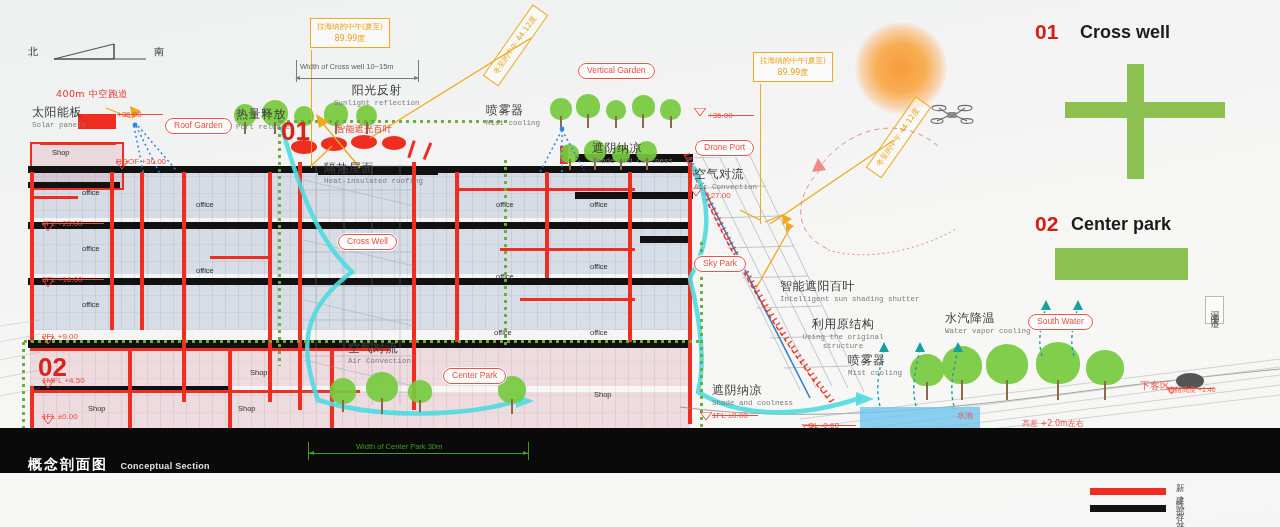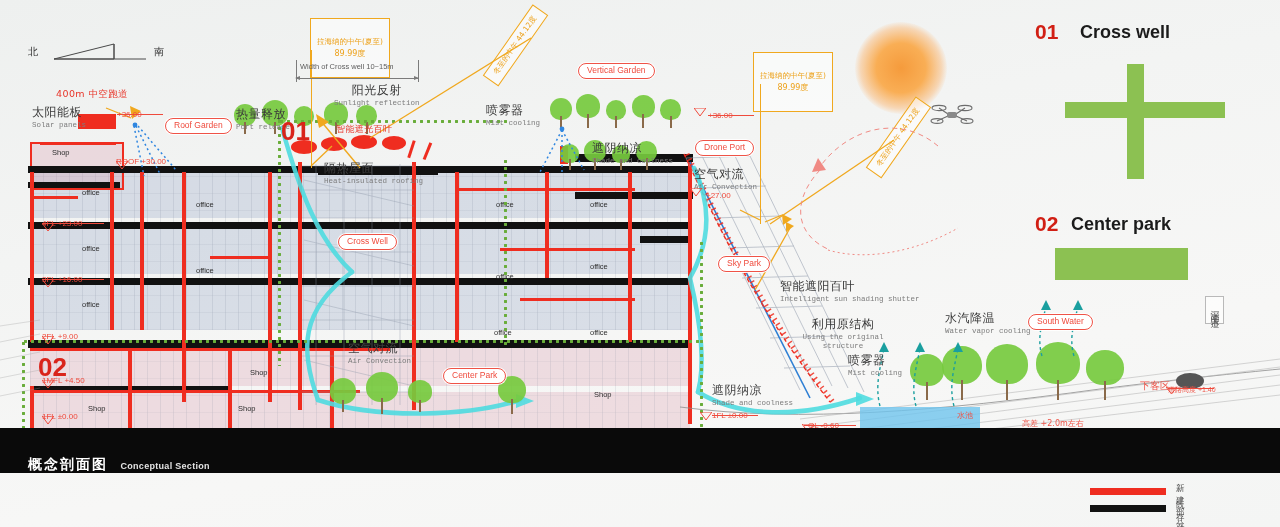--- a/index.html
+++ b/index.html
@@ -18,21 +18,21 @@
   .lbl-red-sm{font-size:7px;color:#ef5347;white-space:nowrap;}
   .elev{font-size:8px;color:#ef4a3c;white-space:nowrap;}
 
   
   .pill{border:1px solid #ef5347;border-radius:9px;background:#fff;color:#ef4a3c;
         font-size:8.5px;padding:2px 8px 3px;white-space:nowrap;line-height:1;
         box-shadow:0 0 0 1px rgba(255,255,255,.9);}
 
   
   .sunbox{border:1.2px solid #f0a81e;background:rgba(255,255,255,.55);color:#eda21c;
-          font-size:7.5px;text-align:center;padding:18px 6px;line-height:1.45;white-space:nowrap;}
+          font-size:7.5px;text-align:center;padding:3px 6px;line-height:1.45;white-space:nowrap;}
   .sunbox .big{font-size:8px;}
   .sunline{background:#f0a81e;}
 
   
   .slab{background:#111;position:absolute;}
   .redline{background:#ef2d20;position:absolute;}
   .glassbay{position:absolute;background:rgba(150,166,200,.30);border:0;}
   .shopbay{position:absolute;background:rgba(216,150,168,.28);}
   .hatch{position:absolute;background:
       repeating-linear-gradient(90deg,rgba(120,130,150,.30) 0 1px,transparent 1px 13px),
@@ -484,21 +484,21 @@
   </div>
   <div class="abs" style="left:848px;top:352px;">
     <div class="cn lbl-cn">喷雾器</div>
     <div class="lbl-en">Mist cooling</div>
   </div>
 
   <div class="abs pill" style="left:165px;top:118px;">Roof Garden</div>
   <div class="abs pill" style="left:578px;top:63px;">Vertical Garden</div>
   <div class="abs pill" style="left:695px;top:140px;">Drone Port</div>
   <div class="abs pill" style="left:338px;top:234px;">Cross Well</div>
-  <div class="abs pill" style="left:718px;top:256px;">Sky Park</div>
+  <div class="abs pill" style="left:694px;top:256px;">Sky Park</div>
   <div class="abs pill" style="left:443px;top:368px;">Center Park</div>
   <div class="abs pill" style="left:1028px;top:314px;">South Water</div>
 
   <div class="abs" style="left:296px;top:60px;width:124px;height:26px;">
     <div class="abs" style="left:0;top:0;width:1px;height:22px;background:#7b7b7b;"></div>
     <div class="abs" style="left:122px;top:0;width:1px;height:22px;background:#7b7b7b;"></div>
     <div class="abs" style="left:0;top:18px;width:123px;height:1px;background:#7b7b7b;"></div>
     <div class="abs" style="left:-1px;top:16px;width:0;height:0;border-top:2.5px solid transparent;border-bottom:2.5px solid transparent;border-right:5px solid #7b7b7b;"></div>
     <div class="abs" style="left:118px;top:16px;width:0;height:0;border-top:2.5px solid transparent;border-bottom:2.5px solid transparent;border-left:5px solid #7b7b7b;"></div>
     <div class="abs" style="left:4px;top:2px;font-size:7.5px;color:#5e5e5e;white-space:nowrap;">Width of Cross well 10~15m</div>
@@ -586,20 +586,28 @@
   <div class="abs cn lbl-red-sm" style="left:1140px;top:379px;font-size:10px;">下客区</div>
   <div class="abs boxv" style="left:1205px;top:296px;">
     <span class="cn vtext">深南大道</span>
   </div>
 
   <div class="abs bigidx" style="left:281px;top:116px;">01</div>
   <div class="abs bigidx" style="left:38px;top:352px;">02</div>
 
   <div id="ground"></div>
 
+  <div class="abs" style="left:308px;top:442px;width:222px;height:20px;">
+    <div class="dimtick" style="left:0;top:0;height:18px;"></div>
+    <div class="dimtick" style="left:220px;top:0;height:18px;"></div>
+    <div class="dimline" style="left:0;top:11px;width:221px;"></div>
+    <div class="dimarrow" style="left:1px;top:8.5px;border-right:5px solid #3f9e22;"></div>
+    <div class="dimarrow" style="left:215px;top:8.5px;border-left:5px solid #3f9e22;"></div>
+    <div class="dimtxt" style="left:48px;top:0;">Width of Center Park 30m</div>
+  </div>
 
 
   <div class="abs" style="left:28px;top:455px;font-weight:bold;">
     <span class="cn" id="titlecn">概念剖面图</span>
     <span id="titleen" style="margin-left:8px;">Conceptual Section</span>
   </div>
 
   <div class="abs" style="left:1035px;top:16px;width:230px;height:170px;">
     <span class="abs legnum" style="left:0;top:4px;">01</span>
     <span class="abs legttl" style="left:45px;top:6px;">Cross well</span>

